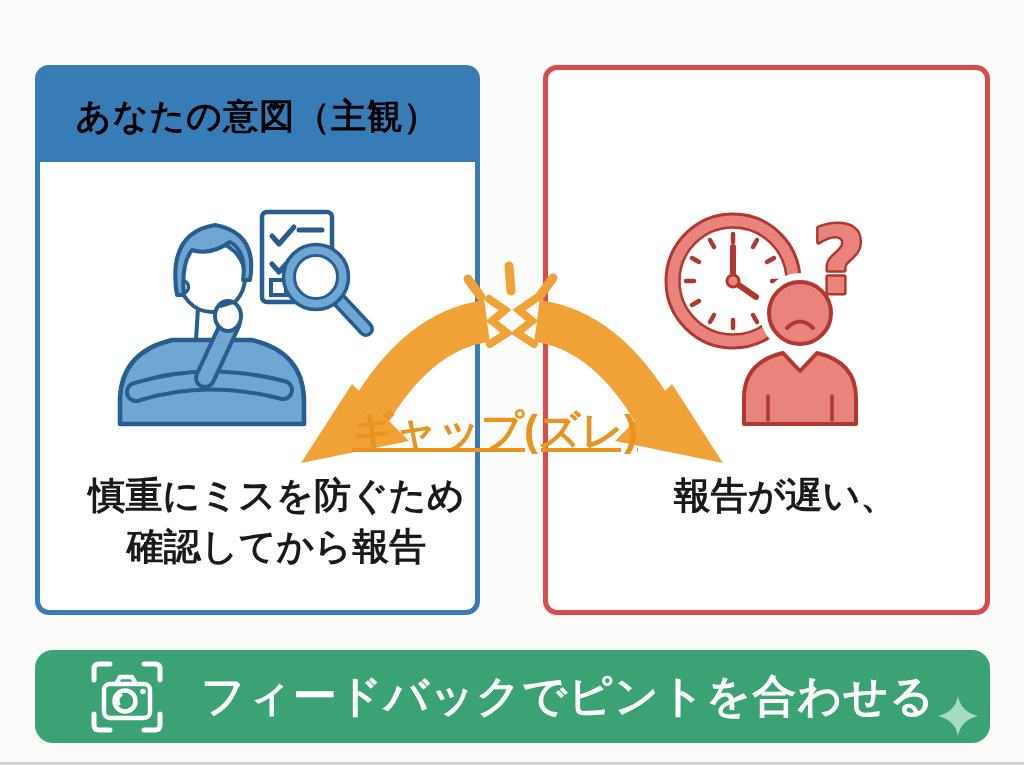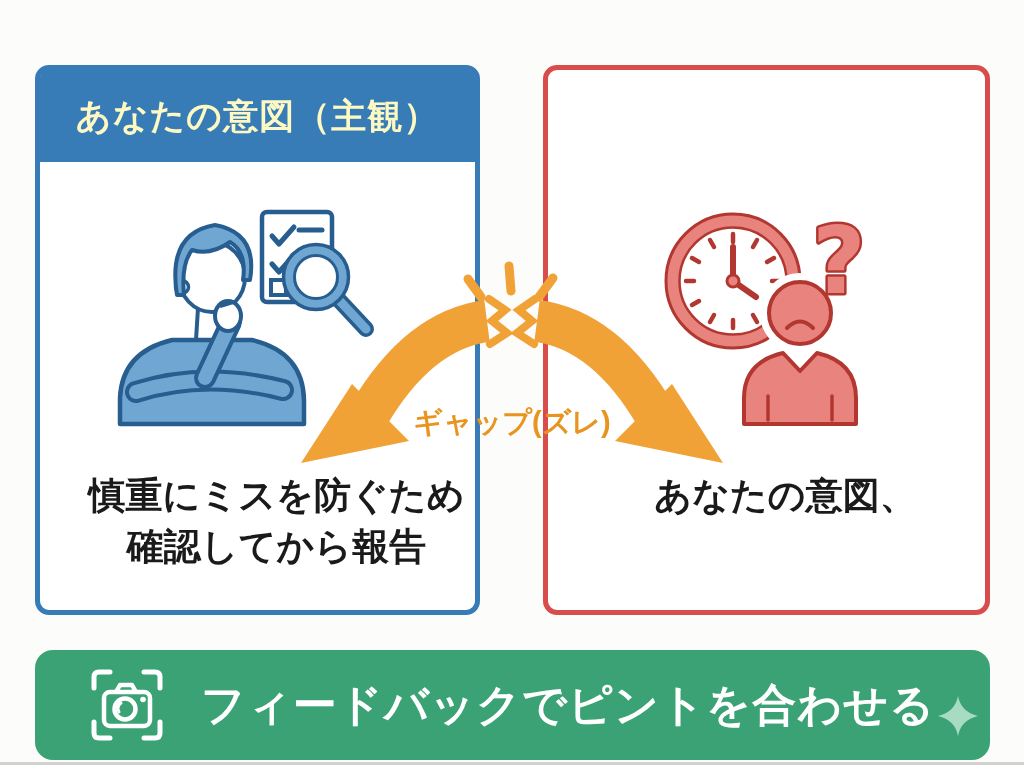--- a/index.html
+++ b/index.html
@@ -9,38 +9,38 @@
     font-family:"Liberation Sans","DejaVu Sans",sans-serif;
   }
   .panel{
     position:absolute;top:65px;height:550px;background:#fff;
     box-sizing:border-box;border-radius:14px;z-index:1;
   }
   .panel-left{left:35px;width:445px;border:5px solid var(--blue);}
   .panel-right{left:543px;width:447px;border:5px solid var(--red);}
   .panel-header{
     height:92px;display:flex;align-items:center;justify-content:center;
-    border-radius:7px 7px 0 0;color:#fef9c3;font-size:35px;font-weight:700;
+    border-radius:7px 7px 0 0;color:#000000;font-size:35px;font-weight:700;
     letter-spacing:1px;white-space:nowrap;
   }
   .panel-left .panel-header{background:var(--blue);}
   .panel-right .panel-header{background:var(--red);}
   .panel-text{
     position:absolute;left:0;right:0;top:400px;text-align:center;
     color:var(--ink);font-size:37px;font-weight:700;line-height:1.38;
     white-space:nowrap;
     padding-left:38px;
   }
   .overlay{position:absolute;left:0;top:0;width:1024px;height:765px;z-index:5;pointer-events:none;}
   .gap-label{
-    position:absolute;left:352px;top:403px;width:320px;text-align:center;
-    color:var(--orange_text);font-size:29px;font-weight:700;z-index:6;white-space:nowrap;
+    position:absolute;left:352px;top:403px;width:320px;
+    color:var(--orange_text);font-size:42px;font-weight:700;z-index:6;white-space:nowrap;text-decoration:underline;
   }
   .banner{
-    position:absolute;left:35px;top:650px;width:955px;height:110px;
+    position:absolute;left:35px;top:650px;width:955px;height:93px;
     background:var(--green);border-radius:18px;z-index:4;
     display:flex;align-items:center;justify-content:center;gap:37px;
   }
   .banner-label{color:#fff;font-size:44px;font-weight:700;letter-spacing:1px;white-space:nowrap;}
   .sparkle{position:absolute;right:10px;top:44px;width:44px;height:44px;}
   .bottom-edge{position:absolute;left:0;right:0;bottom:0;height:3px;background:#c6c8c5;opacity:.8;z-index:7;}
 </style>
 </head>
 <body>
 
@@ -51,21 +51,21 @@
       <span>あなたの意図（主観）</span>
     </div>
     <div class="panel-text">
       <div>慎重にミスを防ぐため</div>
       <div>確認してから報告</div>
     </div>
   </div>
 
   <div class="panel panel-right">
     <div class="panel-text">
-      <div>あなたの意図、</div>
+      <div>報告が遅い、</div>
     </div>
   </div>
 
   <svg class="overlay" viewBox="0 0 1024 765">
 
     <g>
       <rect x="262" y="212" width="70" height="90" rx="5" fill="#fff" style="stroke:var(--blue_dark)" stroke-width="4.5"></rect>
       <path d="M272 236 l7 8 l15 -17" fill="none" style="stroke:var(--blue_dark)" stroke-width="5" stroke-linecap="round" stroke-linejoin="round"></path>
       <line x1="299" y1="230" x2="322" y2="230" style="stroke:var(--blue_dark)" stroke-width="5" stroke-linecap="round"></line>
       <path d="M272 264 l7 8 l15 -17" fill="none" style="stroke:var(--blue_dark)" stroke-width="5" stroke-linecap="round" stroke-linejoin="round"></path>

